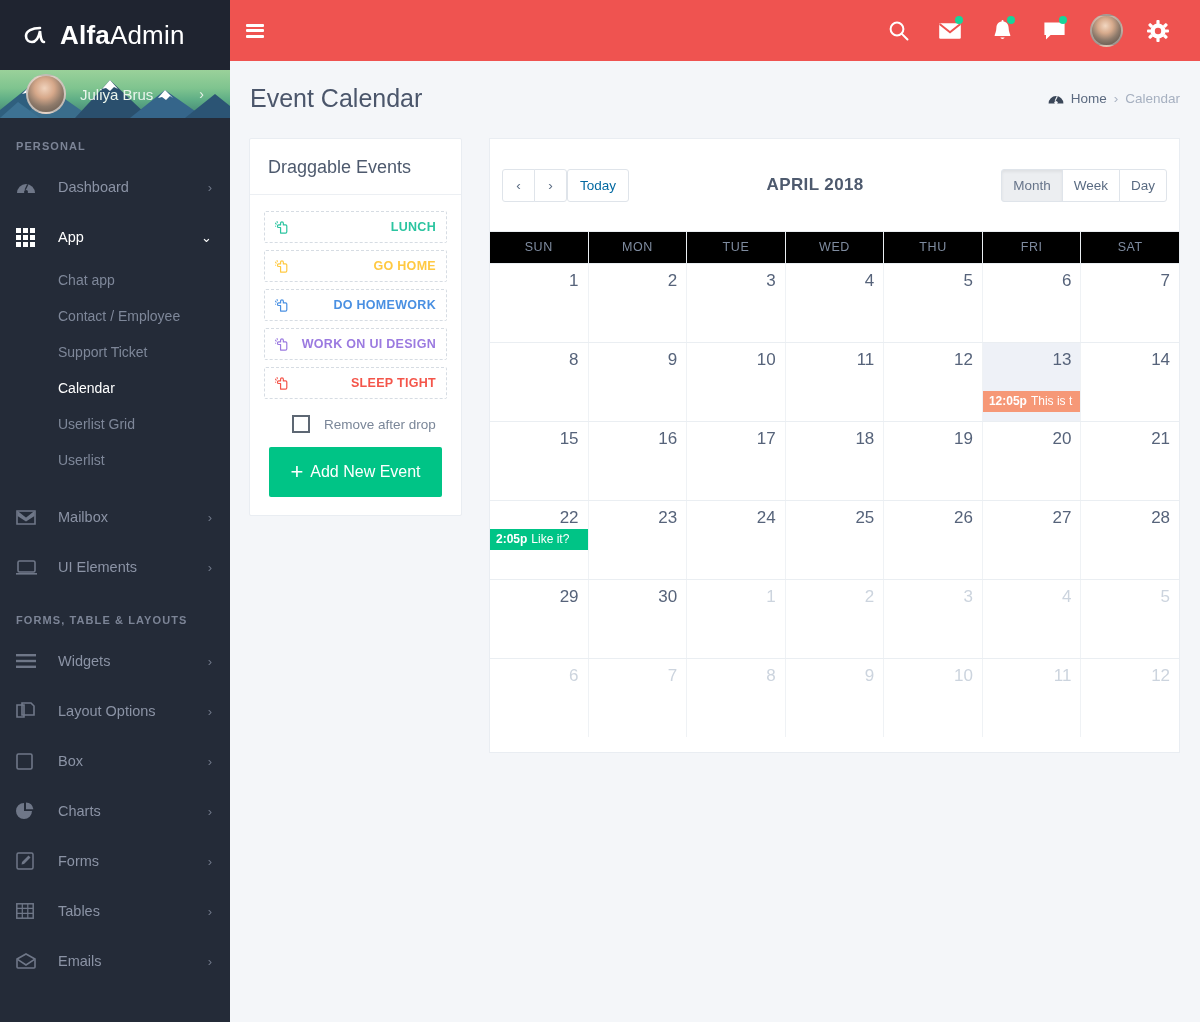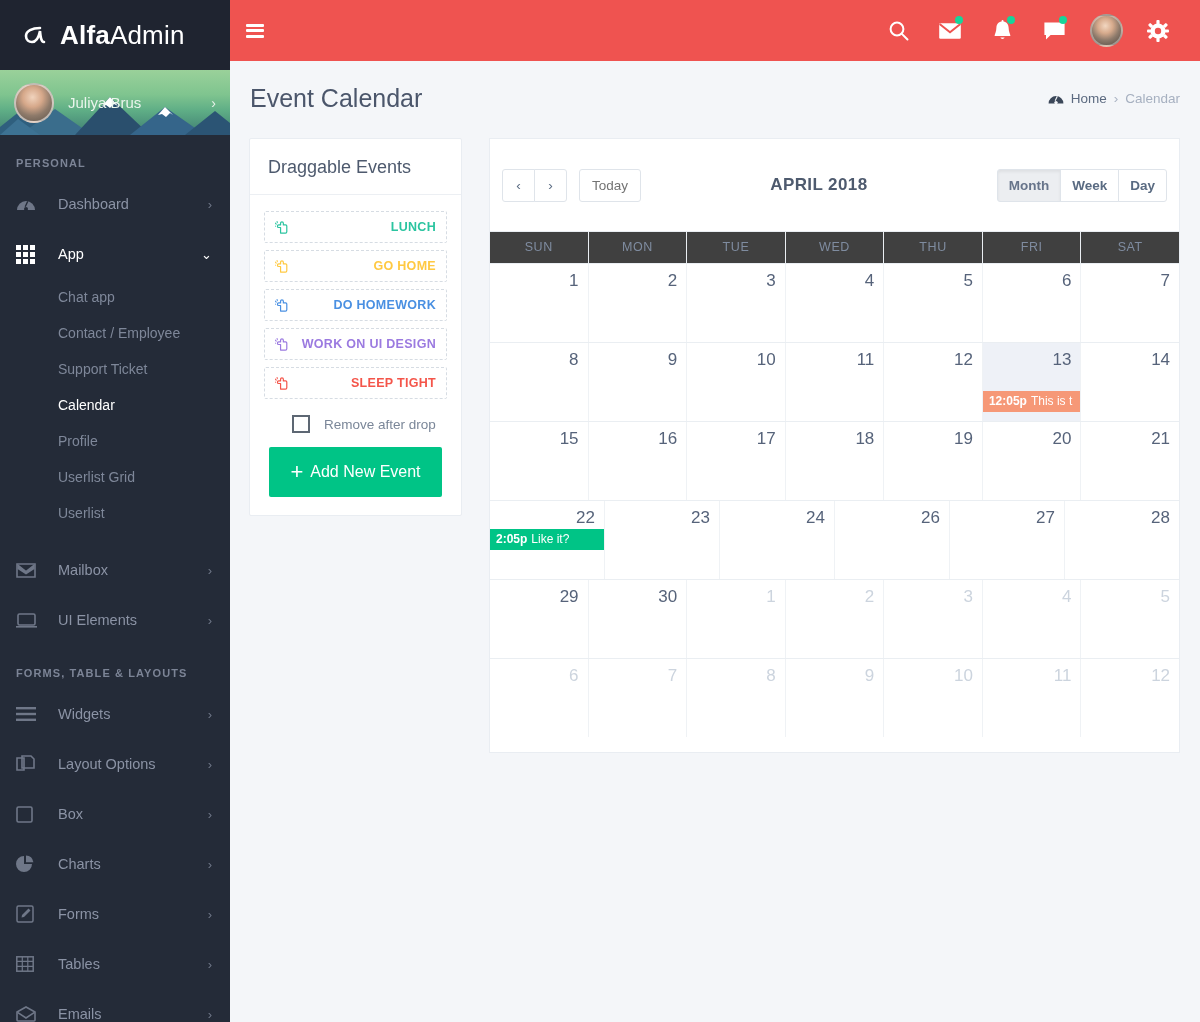--- a/index.html
+++ b/index.html
@@ -27,22 +27,22 @@
   .brand-logo {
     width: 34px; height: 34px; margin-right: 10px;
     display: flex; align-items: center; justify-content: center;
     color: #fff; font-size: 30px; line-height: 1;
   }
   .brand-text { font-size: 26px; color: #fff; letter-spacing: .2px; }
   .brand-text b { font-weight: 700; }
   .brand-text span { font-weight: 300; }
 
   .userbox {
-    position: relative; height: 65px; overflow: hidden;
-    display: flex; align-items: center; padding: 0 14px;
+    position: relative; height: 48px; overflow: hidden;
+    display: flex; align-items: center; padding: 0 26px;
   }
   .userbox-bg {
     position: absolute; inset: 0;
     background: linear-gradient(180deg,#9ad19a 0%,#7fc48f 38%,#5fae86 62%,#3f7d72 100%);
   }
   .mtn { position: absolute; bottom: 0; left: 0; width: 100%; height: 42px; }
   .userbox-inner { position: relative; display: flex; align-items: center; width: 100%; }
   .avatar-sm {
     width: 40px; height: 40px; border-radius: 50%;
     border: 2px solid rgba(255,255,255,.55);
@@ -171,33 +171,33 @@
   .tbtn {
     height: 33px; min-width: 33px; padding: 0 10px;
     border: 1px solid #dfe4ea; background: #fff;
     color: #5a6b82; font-size: 13.5px; cursor: pointer;
     display: flex; align-items: center; justify-content: center;
     border-radius: 3px;
   }
   .btngroup .tbtn { border-radius: 0; margin-left: -1px; }
   .btngroup .tbtn:first-child { border-radius: 3px 0 0 3px; margin-left: 0; }
   .btngroup .tbtn:last-child { border-radius: 0 3px 3px 0; }
-  .tbtn.today { margin-left: 12px; color: #737373; border-radius: 3px; padding: 0 12px; }
+  .tbtn.today { color: #0369a1; border-radius: 3px; padding: 0 12px; }
   .cal-title {
     flex: 1; text-align: center;
     font-size: 17px; font-weight: 700; color: #4e5a6e; letter-spacing: .4px;
   }
   .viewgroup { display: flex; }
-  .viewgroup .tbtn { border-radius: 0; margin-left: -1px; font-size: 13.5px; padding: 0 11px; font-weight: bold; }
+  .viewgroup .tbtn { border-radius: 0; margin-left: -1px; font-size: 13.5px; padding: 0 11px; }
   .viewgroup .tbtn:first-child { border-radius: 3px 0 0 3px; margin-left: 0; }
   .viewgroup .tbtn:last-child { border-radius: 0 3px 3px 0; }
   .viewgroup .tbtn.sel { background: #eceef1; color: #67748a; box-shadow: inset 0 2px 3px rgba(0,0,0,.06); }
 
   .cal-grid { border-top: 1px solid #eaeef2; }
-  .cal-head-row { display: flex; background: #404040; }
+  .cal-head-row { display: flex; background: #000000; }
   .cal-head-row div {
     flex: 1; text-align: center; padding: 8px 0 9px 0;
     font-size: 12.5px; color: #7f8ca0; letter-spacing: .6px;
     border-right: 1px solid #eaeef2;
   }
   .cal-head-row div:last-child { border-right: none; }
 
   .cal-week { display: flex; height: 79px; border-top: 1px solid #eaeef2; }
   .cal-day {
     flex: 1; position: relative;
@@ -290,21 +290,20 @@
         </svg>
       </span>
       <span class="lbl">App</span>
       <span class="chev">⌄</span>
     </div>
 
     <div class="sub-item">Chat app</div>
     <div class="sub-item">Contact / Employee</div>
     <div class="sub-item">Support Ticket</div>
     <div class="sub-item active">Calendar</div>
-    <div class="sub-item">Profile</div>
     <div class="sub-item">Userlist Grid</div>
     <div class="sub-item">Userlist</div>
 
     <div style="height:14px"></div>
 
     <div class="nav-item">
       <span class="ico">
         <svg width="20" height="15" viewBox="0 0 20 15" aria-hidden="true">
           <path d="M1 1h18v13H1z" fill="none" stroke="currentColor" stroke-width="1.6"></path>
           <path d="M1.8 2.2 10 8.6 18.2 2.2" fill="none" stroke="currentColor" stroke-width="1.6"></path>
@@ -656,20 +655,23 @@
               <div class="daynum">22</div>
               <div class="evt e-green"><b>2:05p</b><span>Like it?</span></div>
             </div>
             <div class="cal-day">
               <div class="daynum">23</div>
             </div>
             <div class="cal-day">
               <div class="daynum">24</div>
             </div>
             <div class="cal-day">
+              <div class="daynum">25</div>
+            </div>
+            <div class="cal-day">
               <div class="daynum">26</div>
             </div>
             <div class="cal-day">
               <div class="daynum">27</div>
             </div>
             <div class="cal-day">
               <div class="daynum">28</div>
             </div>
           </div>
           <div class="cal-week">

